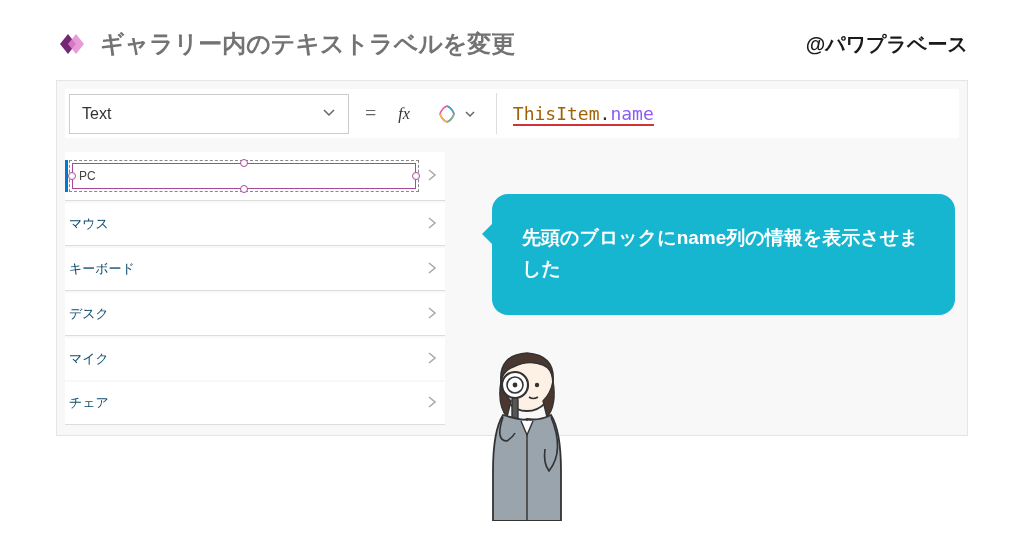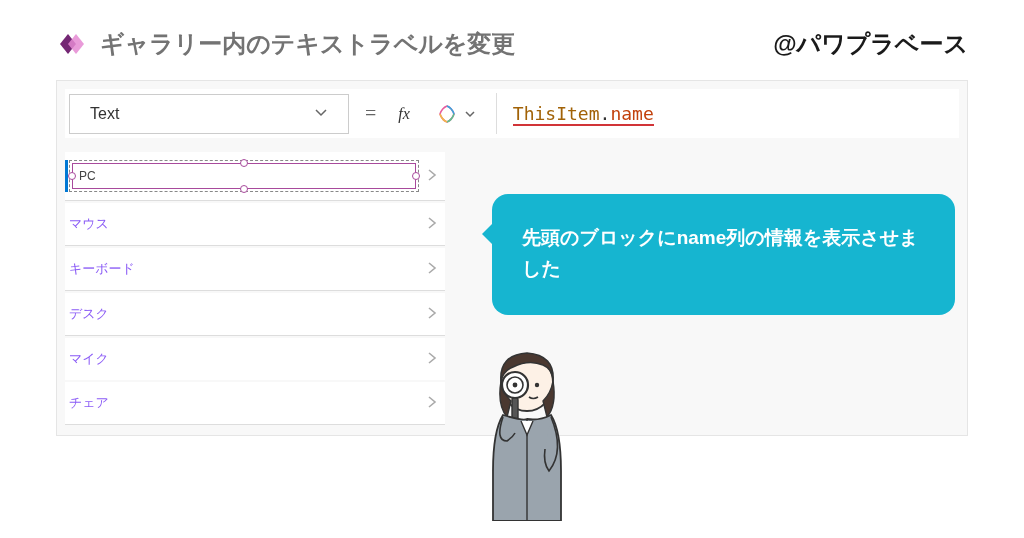--- a/index.html
+++ b/index.html
@@ -2,38 +2,38 @@
 <html><head>
 <meta charset="utf-8">
 <style>
 * { margin: 0; padding: 0; box-sizing: border-box; }
 body { font-family: 'Meiryo', 'Hiragino Kaku Gothic Pro', sans-serif; background: #fff; width: 1024px; height: 538px; overflow: hidden; }
 
 .header { display: flex; align-items: center; justify-content: space-between; padding: 28px 56px 20px 56px; }
 .header-left { display: flex; align-items: center; gap: 12px; }
 .app-icon { width: 32px; height: 32px; }
 .title { font-size: 24px; font-weight: bold; color: #737373; }
-.handle { font-size: 24px; font-weight: bold; color: #1a1a1a; }
+.handle { font-size: 20px; font-weight: bold; color: #1a1a1a; }
 
 .editor-area { margin: 0 56px; background: #f8f8f8; border: 1px solid #e5e5e5; padding: 8px; position: relative; }
 
 .formula-bar { display: flex; align-items: center; gap: 10px; background: #fff; padding: 4px; }
-.property-dropdown { display: flex; align-items: center; justify-content: space-between; border: 1px solid #ccc; padding: 10px 20px; width: 280px; background: #fff; font-size: 16px; color: #333; }
+.property-dropdown { display: flex; align-items: center; justify-content: space-between; border: 1px solid #ccc; padding: 10px 12px; width: 280px; background: #fff; font-size: 16px; color: #333; }
 .dropdown-chevron { color: #666; }
 .equals { font-size: 20px; color: #666; padding: 0 6px; font-family: serif; }
 .fx { font-size: 16px; font-style: italic; font-family: Georgia, serif; color: #333; padding: 0 6px; }
 .color-btn { display: flex; align-items: center; gap: 6px; padding: 6px 10px; }
 .formula-input { flex: 1; border-left: 1px solid #ddd; padding: 10px 16px; font-family: 'Consolas', monospace; font-size: 18px; }
 .formula-input .thisitem { color: #a16207; border-bottom: 2px solid #d13438; }
 .formula-input .dot { color: #333; border-bottom: 2px solid #d13438; }
-.formula-input .prop { color: #c2410c; border-bottom: 2px solid #d13438; }
+.formula-input .prop { color: #8b5cf6; border-bottom: 2px solid #d13438; }
 
 .gallery { margin-top: 14px; width: 380px; }
 .gallery-item { display: flex; align-items: center; justify-content: space-between; border-bottom: 1px solid #ddd; padding: 12px 8px 12px 4px; background: #fff; margin-bottom: 2px; }
-.gallery-item .label { font-size: 13px; color: #8b5cf6; }
+.gallery-item .label { font-size: 13px; color: #0c4a6e; }
 .gallery-item .chev { color: #aaa; font-size: 14px; }
 
 .gallery-item.selected { padding: 8px 8px 8px 4px; }
 .selected-box { border: 1px dashed #888; padding: 2px; flex: 1; margin-right: 8px; position: relative; }
 .selected-inner { position: relative; border: 1px solid #a84a9c; padding: 5px 6px; font-size: 12px; color: #444; background: #fff; }
 .handle-dot { position: absolute; width: 8px; height: 8px; border: 1px solid #a84a9c; background: #fff; border-radius: 50%; }
 .h-l  { left: -5px; top: 50%; transform: translateY(-50%); }
 .h-r  { right: -5px; top: 50%; transform: translateY(-50%); }
 .h-t  { top: -5px; left: 50%; transform: translateX(-50%); }
 .h-b  { bottom: -5px; left: 50%; transform: translateX(-50%); }

